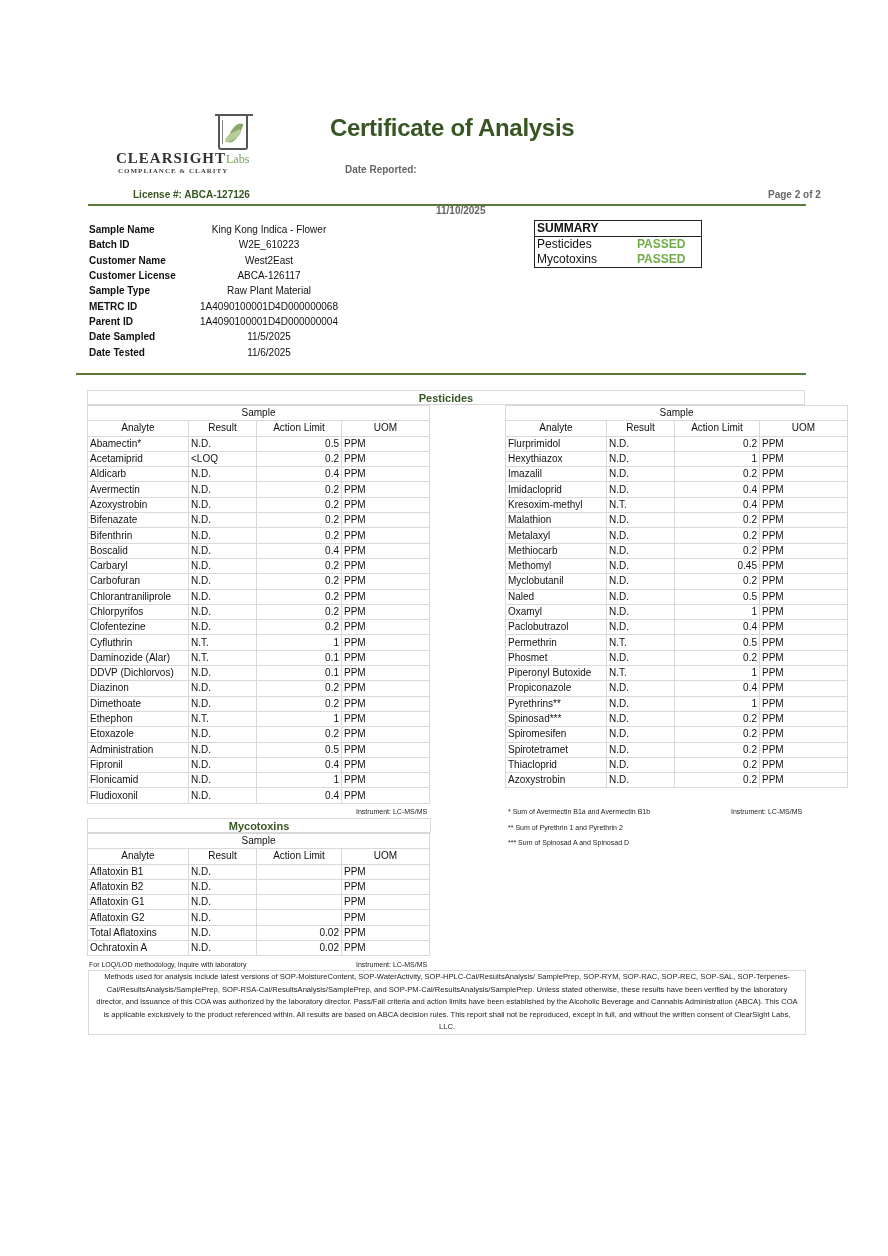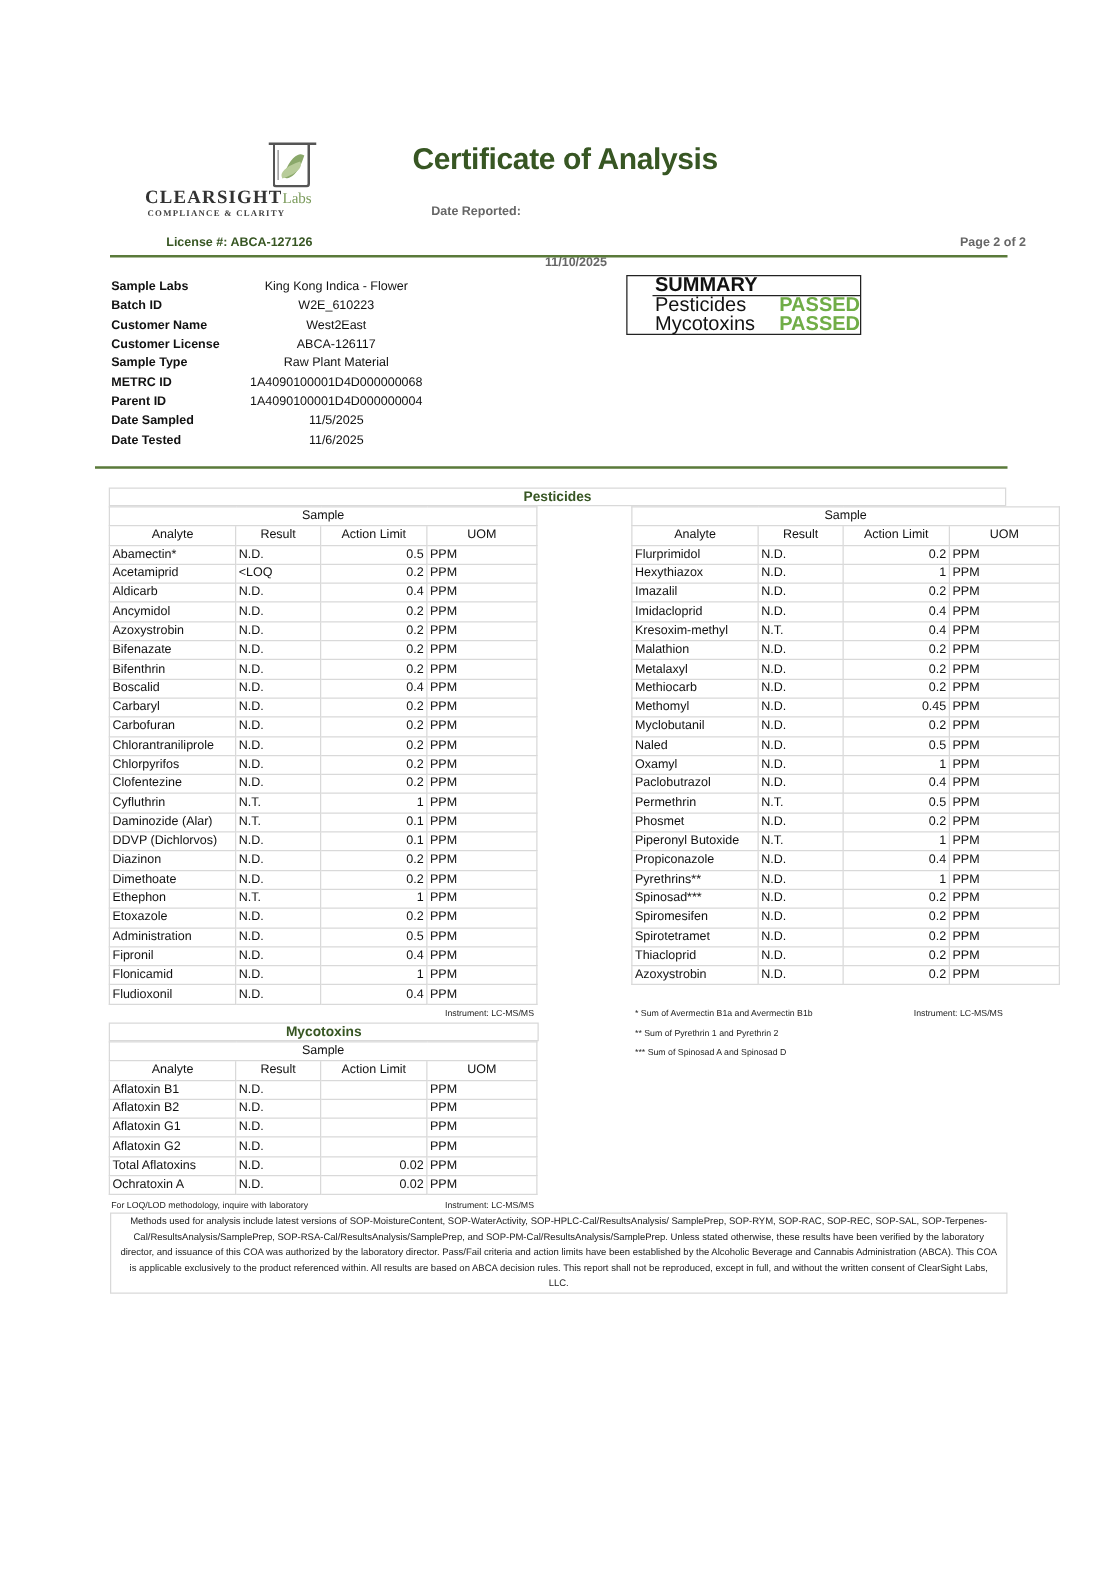--- a/index.html
+++ b/index.html
@@ -26,21 +26,21 @@
   .rule.top { top: 204px; }
   .rule.mid { left: 76px; width: 730px; top: 373px; }
 
   
   .info { left: 89px; top: 222px; width: 260px; }
   .info-row { height: 15.3px; display: flex; font-size: 10px; align-items: center; }
   .info-label { width: 100px; font-weight: bold; }
   .info-val { width: 160px; text-align: center; }
 
   
-  .summary { left: 501px; top: 220px; width: 166px; border: 1.5px solid #222; font-size: 16px; padding-left: 20px; }
+  .summary { left: 534px; top: 220px; width: 166px; border: 1.5px solid #222; font-size: 12px; }
   .summary .hd { height: 15px; line-height: 15px; padding-left: 2px; font-weight: bold; border-bottom: 1.5px solid #222; }
   .summary .row { height: 15px; line-height: 15px; display: flex; }
   .summary .row span:first-child { width: 100px; padding-left: 2px; }
   .summary .pass { color: #70ad47; font-weight: bold; }
 
   
   table { border-collapse: collapse; font-size: 10px; }
   td, th { border: 1px solid #d9d9d9; height: 14.3px; padding: 0 2px; line-height: 14px; white-space: nowrap; }
   th { font-weight: normal; text-align: center; }
   .section-title { left: 87px; top: 390px; width: 718px; height: 15px; border: 1px solid #d9d9d9; box-sizing: border-box; text-align: center; font-weight: bold; font-size: 11px; color: #375623; line-height: 15px; }
@@ -70,21 +70,21 @@
 </div>
 <div class="abs title">Certificate of Analysis</div>
 <div class="abs date-label">Date Reported:</div>
 <div class="abs date-value">11/10/2025</div>
 <div class="abs license">License #: ABCA-127126</div>
 <div class="abs page-num">Page 2 of 2</div>
 <div class="abs rule top"></div>
 
 <div class="abs info" id="info">
     <div class="info-row">
-      <span class="info-label">Sample Labs</span>
+      <span class="info-label">Sample Name</span>
       <span class="info-val">King Kong Indica - Flower</span>
     </div>
     <div class="info-row">
       <span class="info-label">Batch ID</span>
       <span class="info-val">W2E_610223</span>
     </div>
     <div class="info-row">
       <span class="info-label">Customer Name</span>
       <span class="info-val">West2East</span>
     </div>
@@ -152,21 +152,21 @@
         <td class="c3 num">0.2</td>
         <td class="c4">PPM</td>
       </tr>
       <tr>
         <td class="c1">Aldicarb</td>
         <td class="c2">N.D.</td>
         <td class="c3 num">0.4</td>
         <td class="c4">PPM</td>
       </tr>
       <tr>
-        <td class="c1">Ancymidol</td>
+        <td class="c1">Avermectin</td>
         <td class="c2">N.D.</td>
         <td class="c3 num">0.2</td>
         <td class="c4">PPM</td>
       </tr>
       <tr>
         <td class="c1">Azoxystrobin</td>
         <td class="c2">N.D.</td>
         <td class="c3 num">0.2</td>
         <td class="c4">PPM</td>
       </tr>

